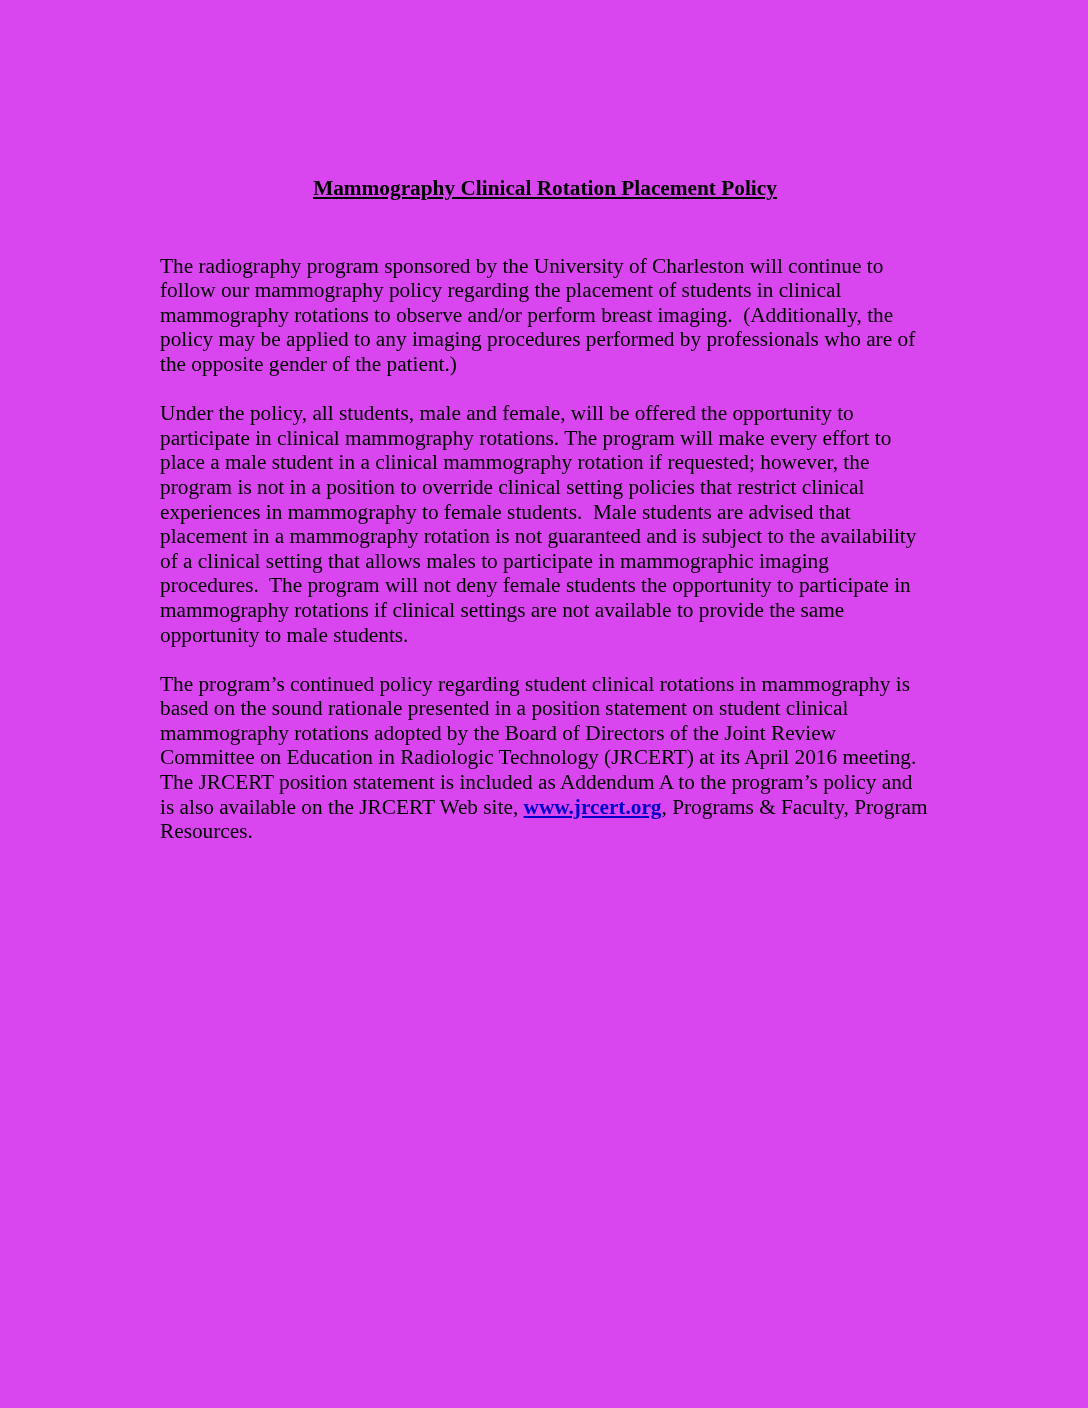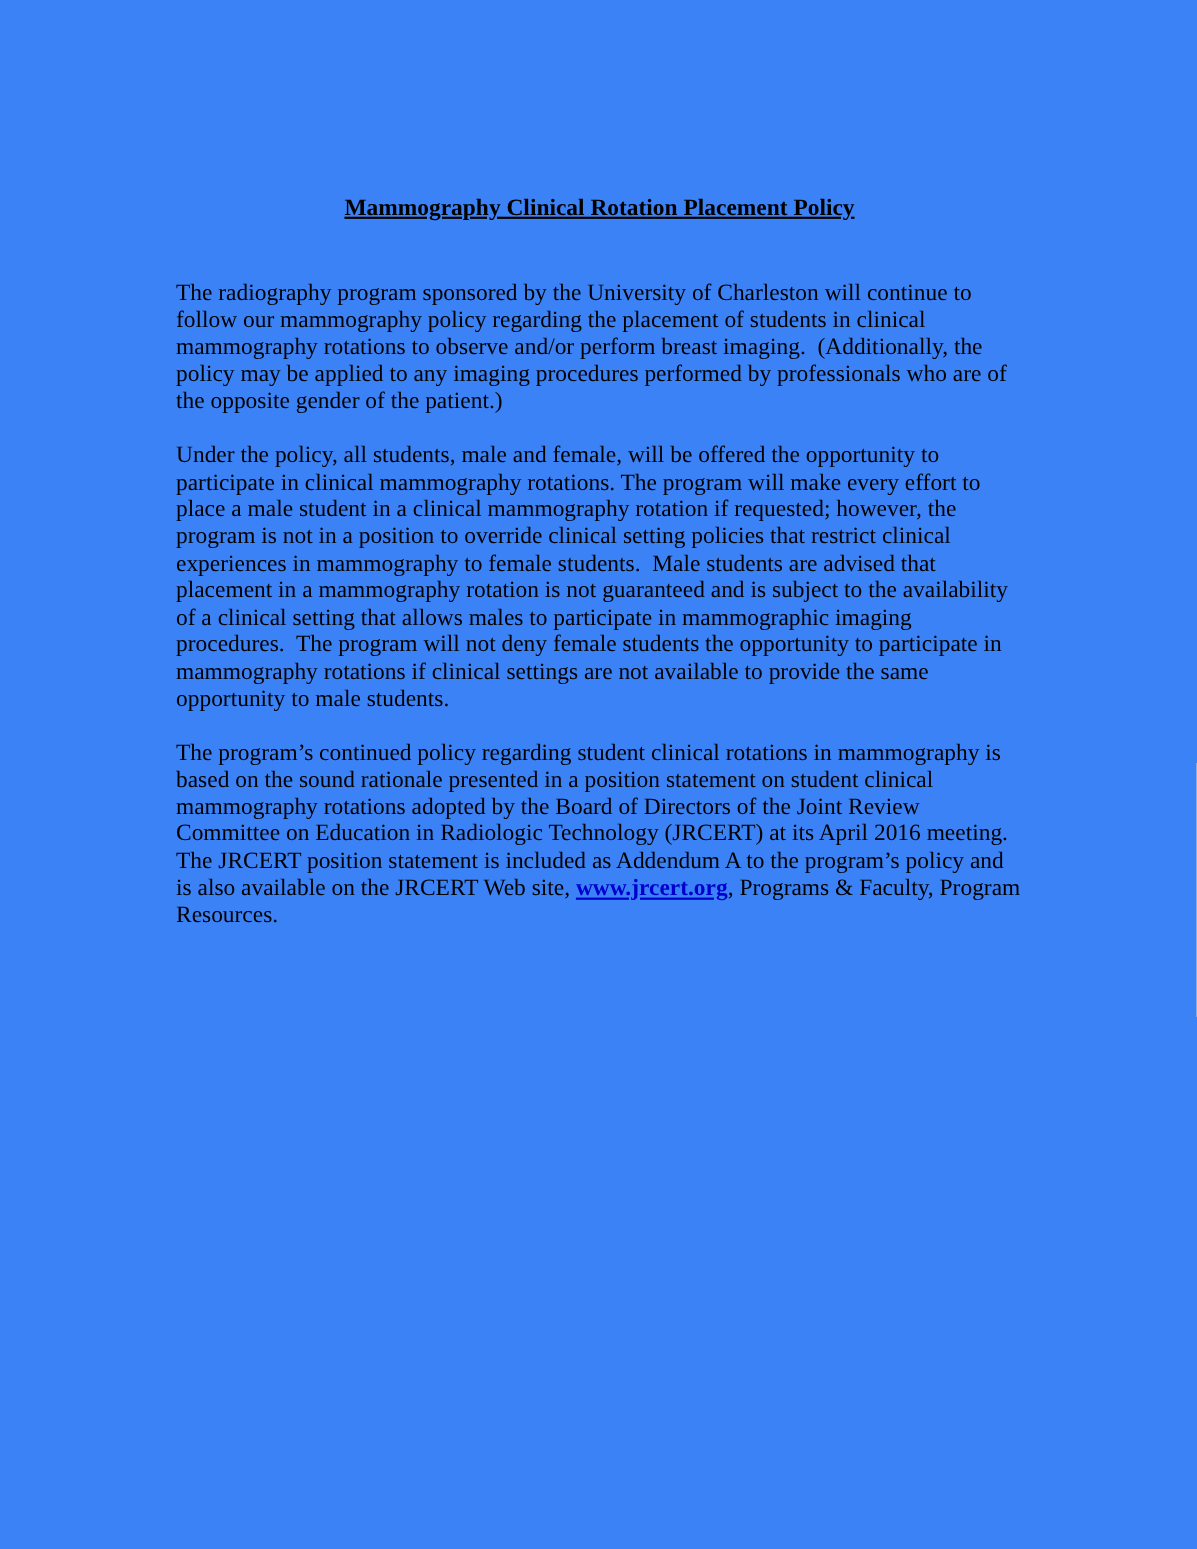--- a/index.html
+++ b/index.html
@@ -4,21 +4,21 @@
 <style>
   html, body {
     margin: 0;
     padding: 0;
     background: #ffffff;
   }
   .page {
     position: relative;
     width: 1088px;
     height: 1408px;
-    background: #3b82f6;
+    background: #d946ef;
     overflow: hidden;
     font-family: "Liberation Serif", "DejaVu Serif", serif;
     color: #000000;
   }
   .content {
     position: absolute;
     left: 160px;
     top: 176px;
     width: 770px;
     font-size: 21.3px;

